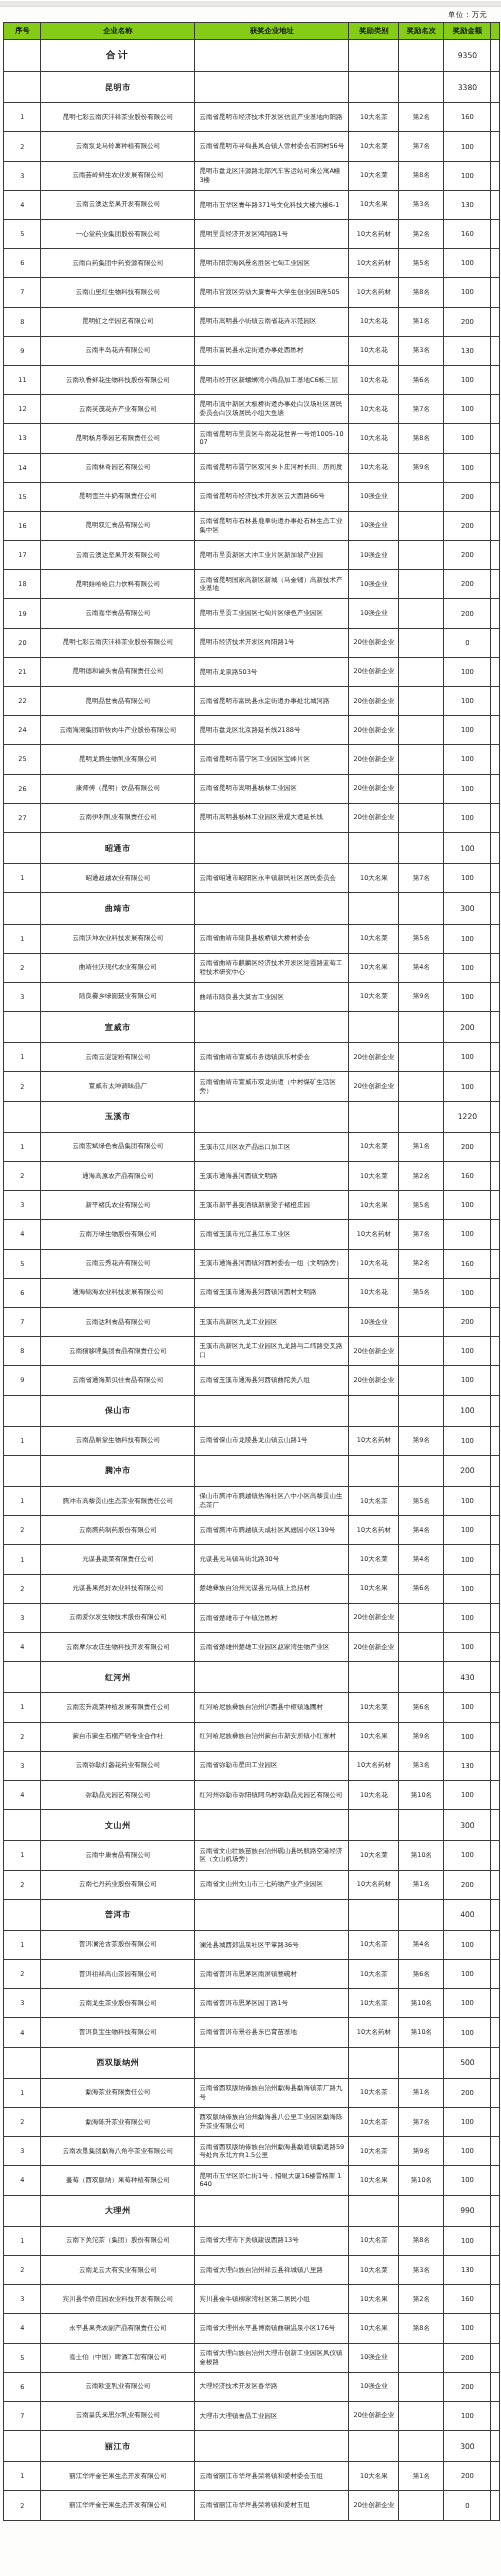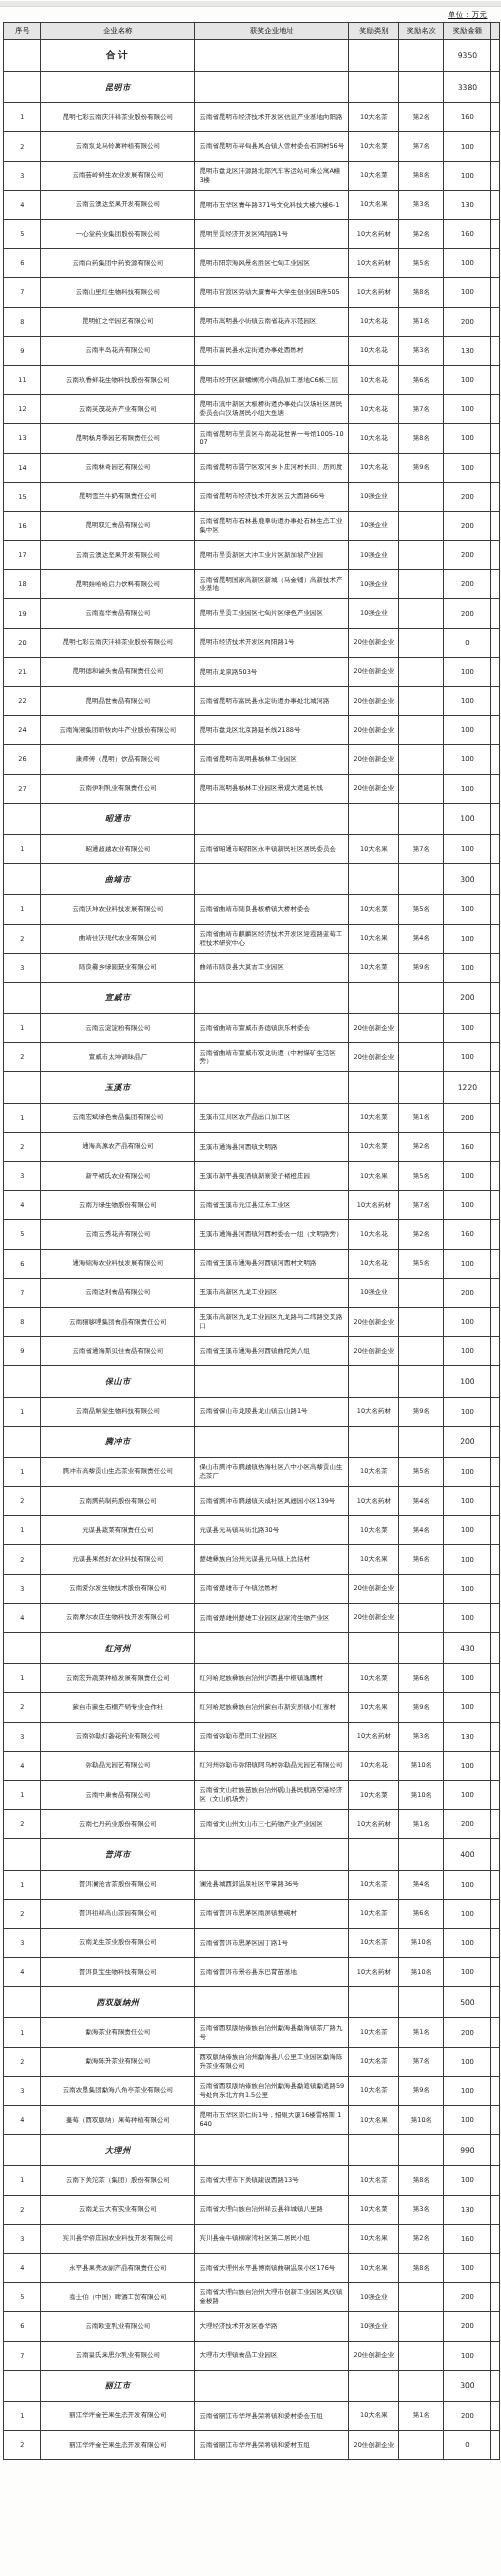--- a/index.html
+++ b/index.html
@@ -1,39 +1,39 @@
 <!DOCTYPE html>
 <html style="font-size:9px"><head>
 <meta charset="utf-8">
 <style>
   html,body{margin:0;padding:0;background:#f2f1ef;}
   body{width:501px;font-family:"DejaVu Sans","Liberation Sans",sans-serif;color:#1f1f1f;}
   .page{background:#fdfdfc;width:501px;min-height:2576px;box-sizing:border-box;padding:1.1px 0 5.6px 0;}
   .top-strip{height:4.5px;background:#e9e8e6;border-bottom:0.6px solid #dcdbd9;}
-  .unit-label{text-align:right;font-size:7.3px;padding:3.4px 13.5px 2.3px 0;color:#111;letter-spacing:0.6px;text-decoration:underline;}
+  .unit-label{text-align:right;font-size:7.3px;padding:3.4px 13.5px 2.3px 0;color:#111;letter-spacing:0.6px;}
   table{border-collapse:collapse;table-layout:fixed;margin-left:3.4px;width:496px;background:#fff;}
   col.c-index{width:37px;}
   col.c-name{width:154px;}
   col.c-address{width:154px;}
   col.c-category{width:50px;}
   col.c-rank{width:45px;}
   col.c-amount{width:47px;}
   col.c-extra{width:9px;}
   th,td{border:0.6px solid #3a3a3a;vertical-align:middle;word-break:break-all;}
-  th{font-size:7.3px;font-weight:normal;padding:2.8px 1.1px;text-align:center;background:#e5e5e5;color:#141414;}
+  th{font-size:7.3px;font-weight:bold;padding:2.8px 1.1px;text-align:center;background:#84cc16;color:#141414;}
   td{font-size:6.5px;color:#262626;padding:1.1px 2.3px;}
   td.col-index,td.col-category,td.col-rank,td.col-amount{text-align:center;}
   td.col-name{text-align:center;padding:1.1px 4.5px;}
   td.col-address{text-align:left;padding:1.1px 4px;line-height:1.35;}
   td.col-extra{border-left:0.6px solid #3a3a3a;}
   tr.row-company td{height:26px;}
   tr.row-city td{height:28px;}
   tr.row-total td{height:29px;}
   tr.row-total td.col-name{font-size:9.6px;font-weight:bold;letter-spacing:2.3px;}
-  tr.row-city td.col-name{font-size:8px;font-weight:bold;letter-spacing:0.6px;font-style:italic;}
+  tr.row-city td.col-name{font-size:8px;font-weight:bold;letter-spacing:0.6px;}
   tr.row-total td.col-amount,tr.row-city td.col-amount{font-size:7.6px;font-weight:500;}
   td.col-amount{font-size:6.8px;}
 </style>
 </head>
 <body>
 
 <div class="page">
   <div class="top-strip"></div>
   <div class="unit-label">单位：万元</div>
 
@@ -269,20 +269,29 @@
         <tr class="row-company">
           <td class="col-index">24</td>
           <td class="col-name">云南海潮集团听牧肉牛产业股份有限公司</td>
           <td class="col-address">昆明市盘龙区北京路延长线2188号</td>
           <td class="col-category">20佳创新企业</td>
           <td class="col-rank"></td>
           <td class="col-amount">100</td>
           <td class="col-extra"></td>
         </tr>
         <tr class="row-company">
+          <td class="col-index">25</td>
+          <td class="col-name">昆明龙腾生物乳业有限公司</td>
+          <td class="col-address">云南省昆明市晋宁区工业园区宝峰片区</td>
+          <td class="col-category">20佳创新企业</td>
+          <td class="col-rank"></td>
+          <td class="col-amount">100</td>
+          <td class="col-extra"></td>
+        </tr>
+        <tr class="row-company">
           <td class="col-index">26</td>
           <td class="col-name">康师傅（昆明）饮品有限公司</td>
           <td class="col-address">云南省昆明市嵩明县杨林工业园区</td>
           <td class="col-category">20佳创新企业</td>
           <td class="col-rank"></td>
           <td class="col-amount">100</td>
           <td class="col-extra"></td>
         </tr>
         <tr class="row-company">
           <td class="col-index">27</td>
@@ -583,20 +592,29 @@
         </tr>
         <tr class="row-company">
           <td class="col-index">4</td>
           <td class="col-name">弥勒品元园艺有限公司</td>
           <td class="col-address">红河州弥勒市弥阳镇阿乌村弥勒品元园艺有限公司</td>
           <td class="col-category">10大名花</td>
           <td class="col-rank">第10名</td>
           <td class="col-amount">100</td>
           <td class="col-extra"></td>
         </tr>
+        <tr class="row-city">
+          <td class="col-index"></td>
+          <td class="col-name">文山州</td>
+          <td class="col-address"></td>
+          <td class="col-category"></td>
+          <td class="col-rank"></td>
+          <td class="col-amount">300</td>
+          <td class="col-extra"></td>
+        </tr>
         <tr class="row-company">
           <td class="col-index">1</td>
           <td class="col-name">云南中康食品有限公司</td>
           <td class="col-address">云南省文山壮族苗族自治州砚山县民航路空港经济区（文山机场旁）</td>
           <td class="col-category">10大名菜</td>
           <td class="col-rank">第10名</td>
           <td class="col-amount">100</td>
           <td class="col-extra"></td>
         </tr>
         <tr class="row-company">

